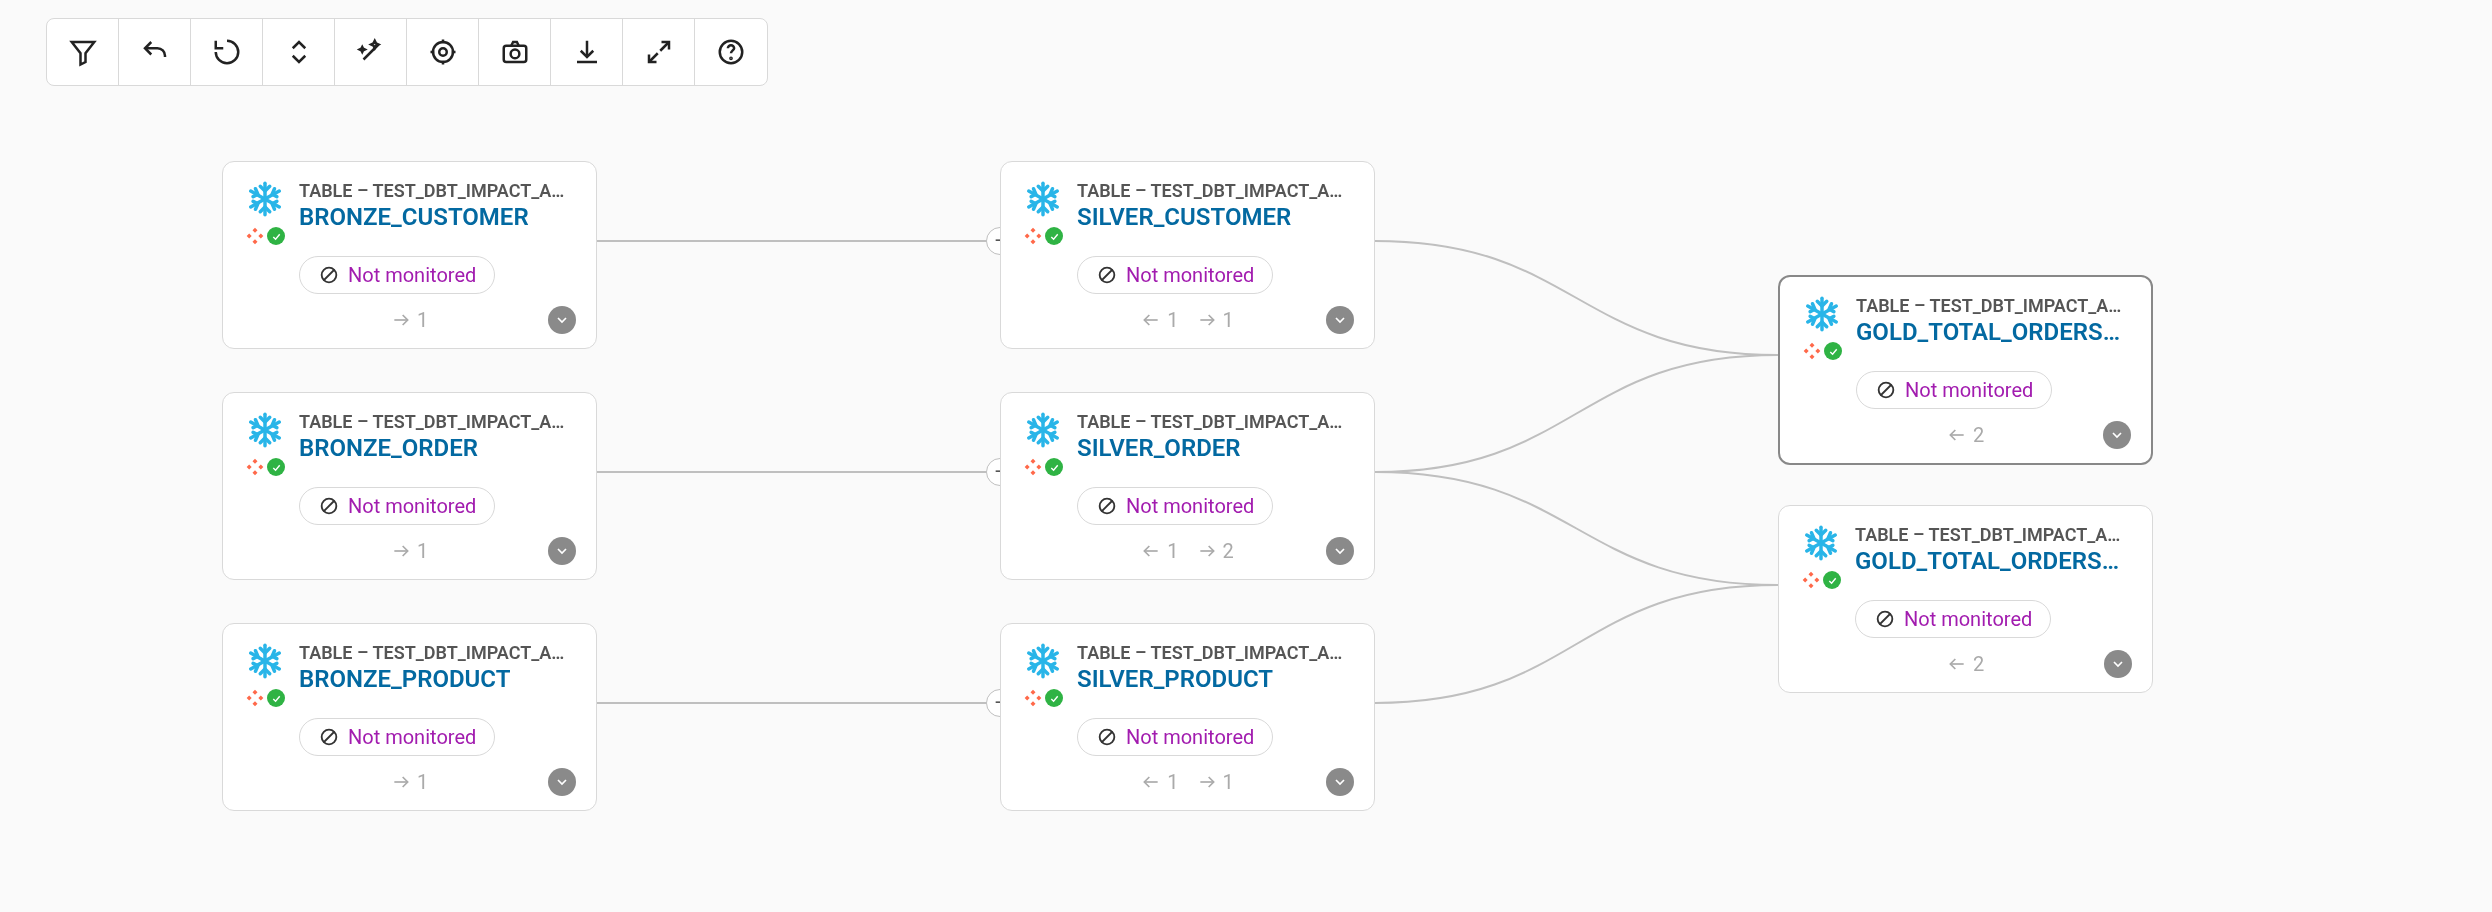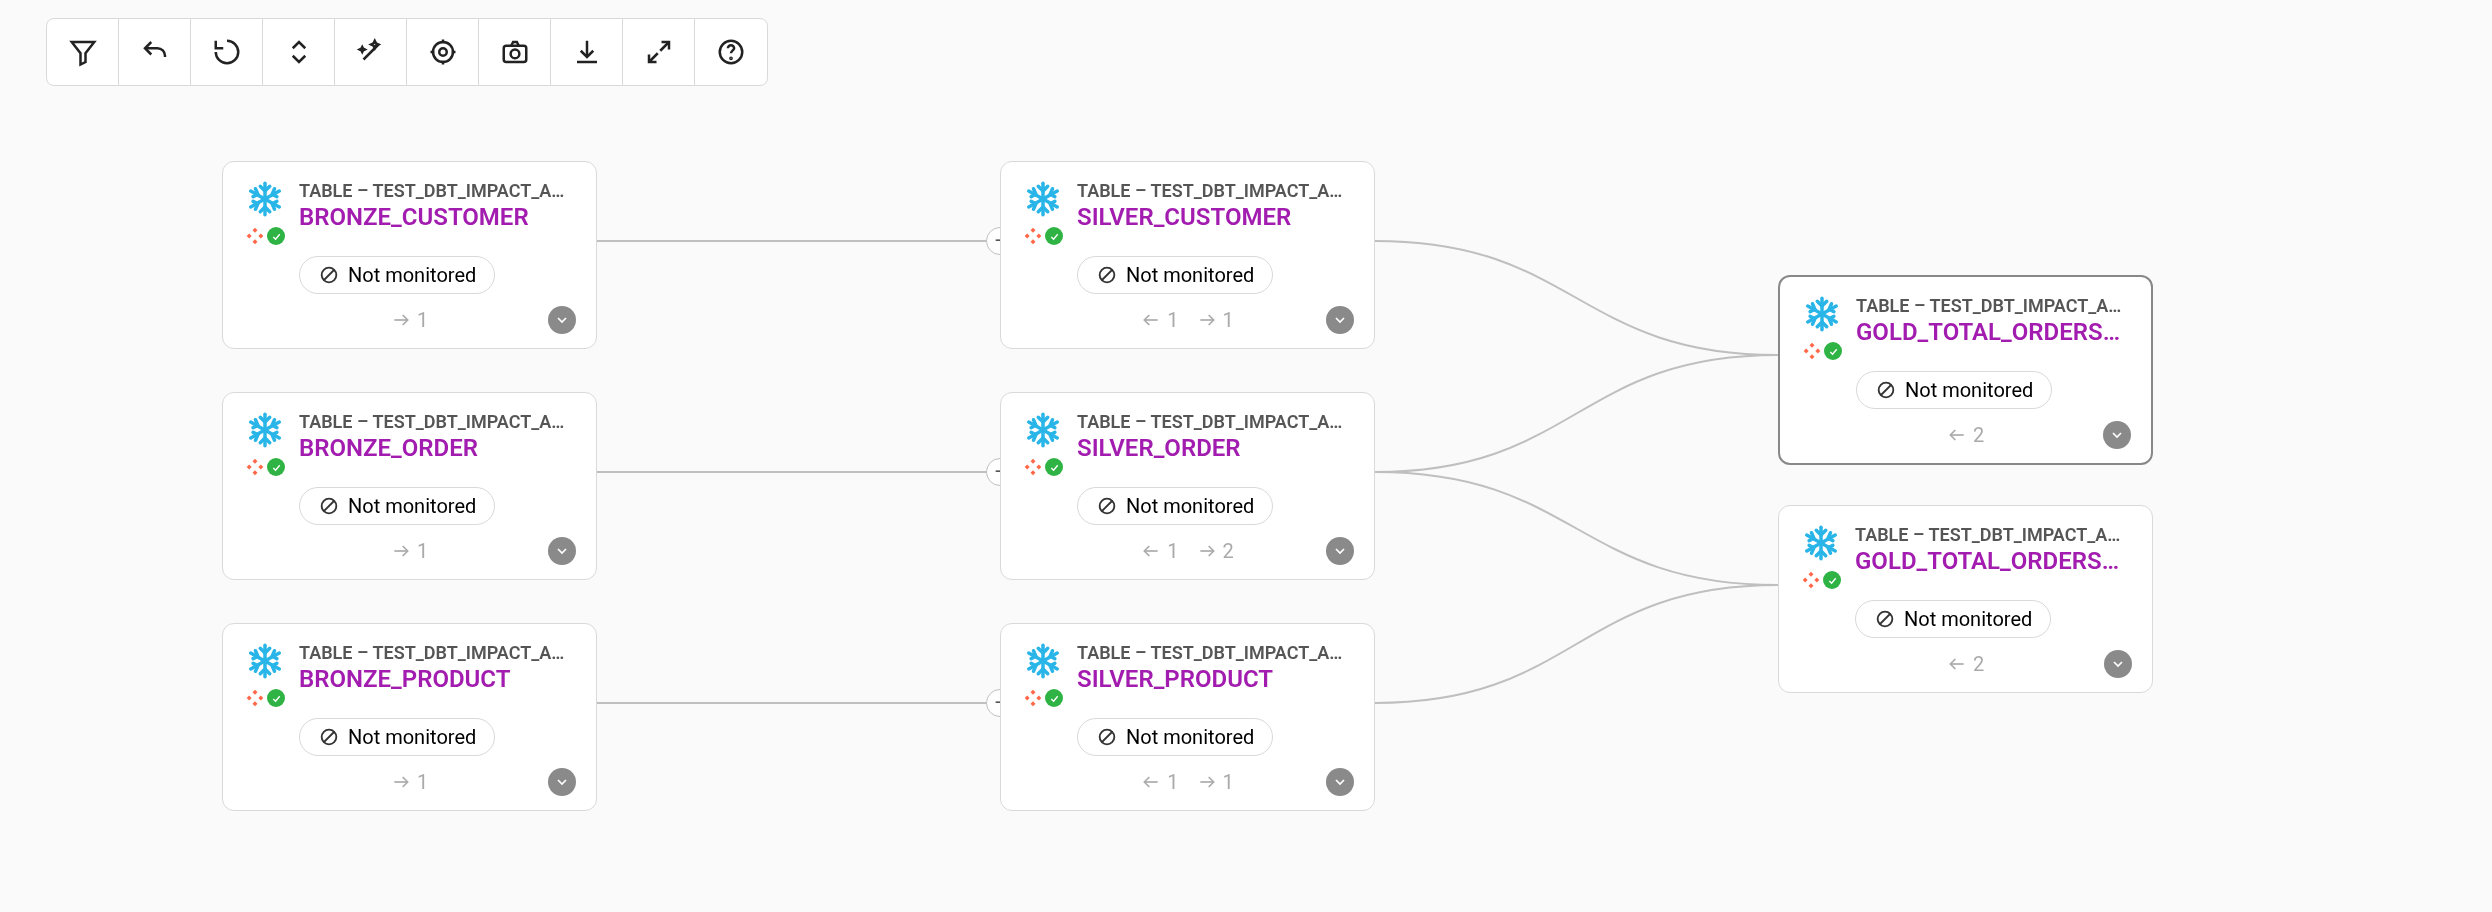--- a/index.html
+++ b/index.html
@@ -109,36 +109,36 @@
     font-size: 18px;
     font-weight: 600;
     color: #555;
     white-space: nowrap;
     overflow: hidden;
     text-overflow: ellipsis;
   }
   .node-title {
     font-size: 24px;
     font-weight: 600;
-    color: #a21caf;
+    color: #0369a1;
     white-space: nowrap;
     overflow: hidden;
     text-overflow: ellipsis;
     margin-top: 2px;
   }
   .node-body { margin-top: 10px; margin-left: 56px; }
   .status-pill {
     display: inline-flex;
     align-items: center;
     gap: 8px;
     border: 1.5px solid #d9d9d9;
     border-radius: 999px;
     padding: 6px 18px;
     font-size: 20px;
-    color: #000000;
+    color: #a21caf;
     text-align: right;
   }
   .status-pill svg { width: 22px; height: 22px; stroke: #333; stroke-width: 2; fill: none; }
 
   .node-foot {
     margin-top: 12px;
     display: flex;
     align-items: center;
     justify-content: center;
     position: relative;

